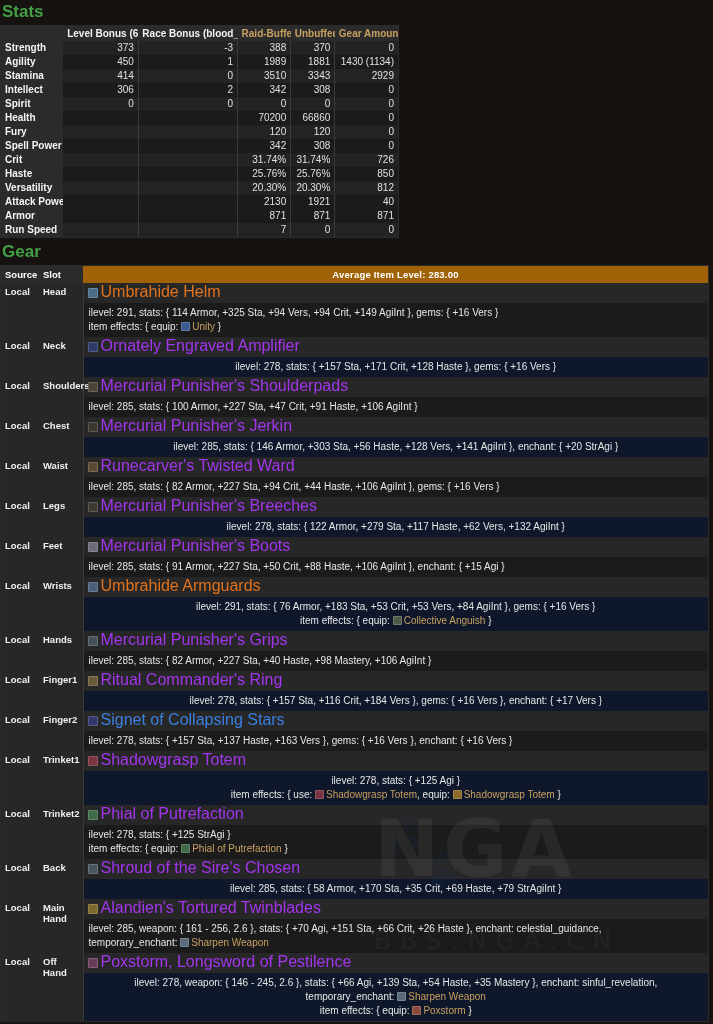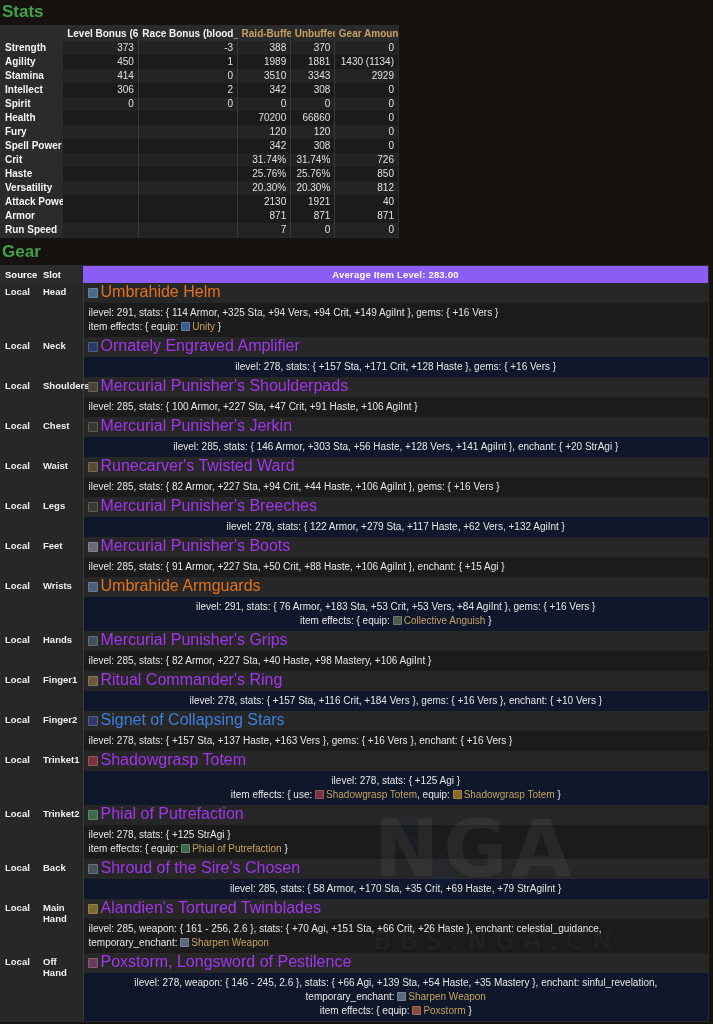--- a/index.html
+++ b/index.html
@@ -137,21 +137,21 @@
     font-size: 9.5px;
     font-weight: bold;
     color: #ffffff;
     height: 17px;
     line-height: 17px;
     padding: 0 4px;
     text-align: left;
   }
   table.gear th.hdr-avg {
     text-align: center;
-    background: #8b5cf6;
+    background: #a16207;
     letter-spacing: 0.2px;
   }
 
   td.src, td.slot {
     vertical-align: top;
     font-size: 9.5px;
     font-weight: bold;
     color: #f0f0f0;
     padding: 3px 4px 0 4px;
     background: #2b2b2b;
@@ -462,21 +462,21 @@
             <span class="detail-line">ilevel: 285, stats: { 82 Armor, +227 Sta, +40 Haste, +98 Mastery, +106 AgiInt }</span>
           </td>
         </tr>
         <tr class="gname-b">
           <td class="src" rowspan="2">Local</td>
           <td class="slot" rowspan="2">Finger1</td>
           <td class="item-name-cell"><span class="icon" style="background: rgb(106, 90, 58);"></span><span class="item-name q-epic">Ritual Commander's Ring</span></td>
         </tr>
         <tr class="gdet-b">
           <td class="detail-cell">
-            <span class="detail-line">ilevel: 278, stats: { +157 Sta, +116 Crit, +184 Vers }, gems: { +16 Vers }, enchant: { +10 Vers }</span>
+            <span class="detail-line">ilevel: 278, stats: { +157 Sta, +116 Crit, +184 Vers }, gems: { +16 Vers }, enchant: { +17 Vers }</span>
           </td>
         </tr>
         <tr class="gname-a">
           <td class="src" rowspan="2">Local</td>
           <td class="slot" rowspan="2">Finger2</td>
           <td class="item-name-cell"><span class="icon" style="background: rgb(52, 55, 107);"></span><span class="item-name q-rare">Signet of Collapsing Stars</span></td>
         </tr>
         <tr class="gdet-a">
           <td class="detail-cell">
             <span class="detail-line">ilevel: 278, stats: { +157 Sta, +137 Haste, +163 Vers }, gems: { +16 Vers }, enchant: { +16 Vers }</span>

